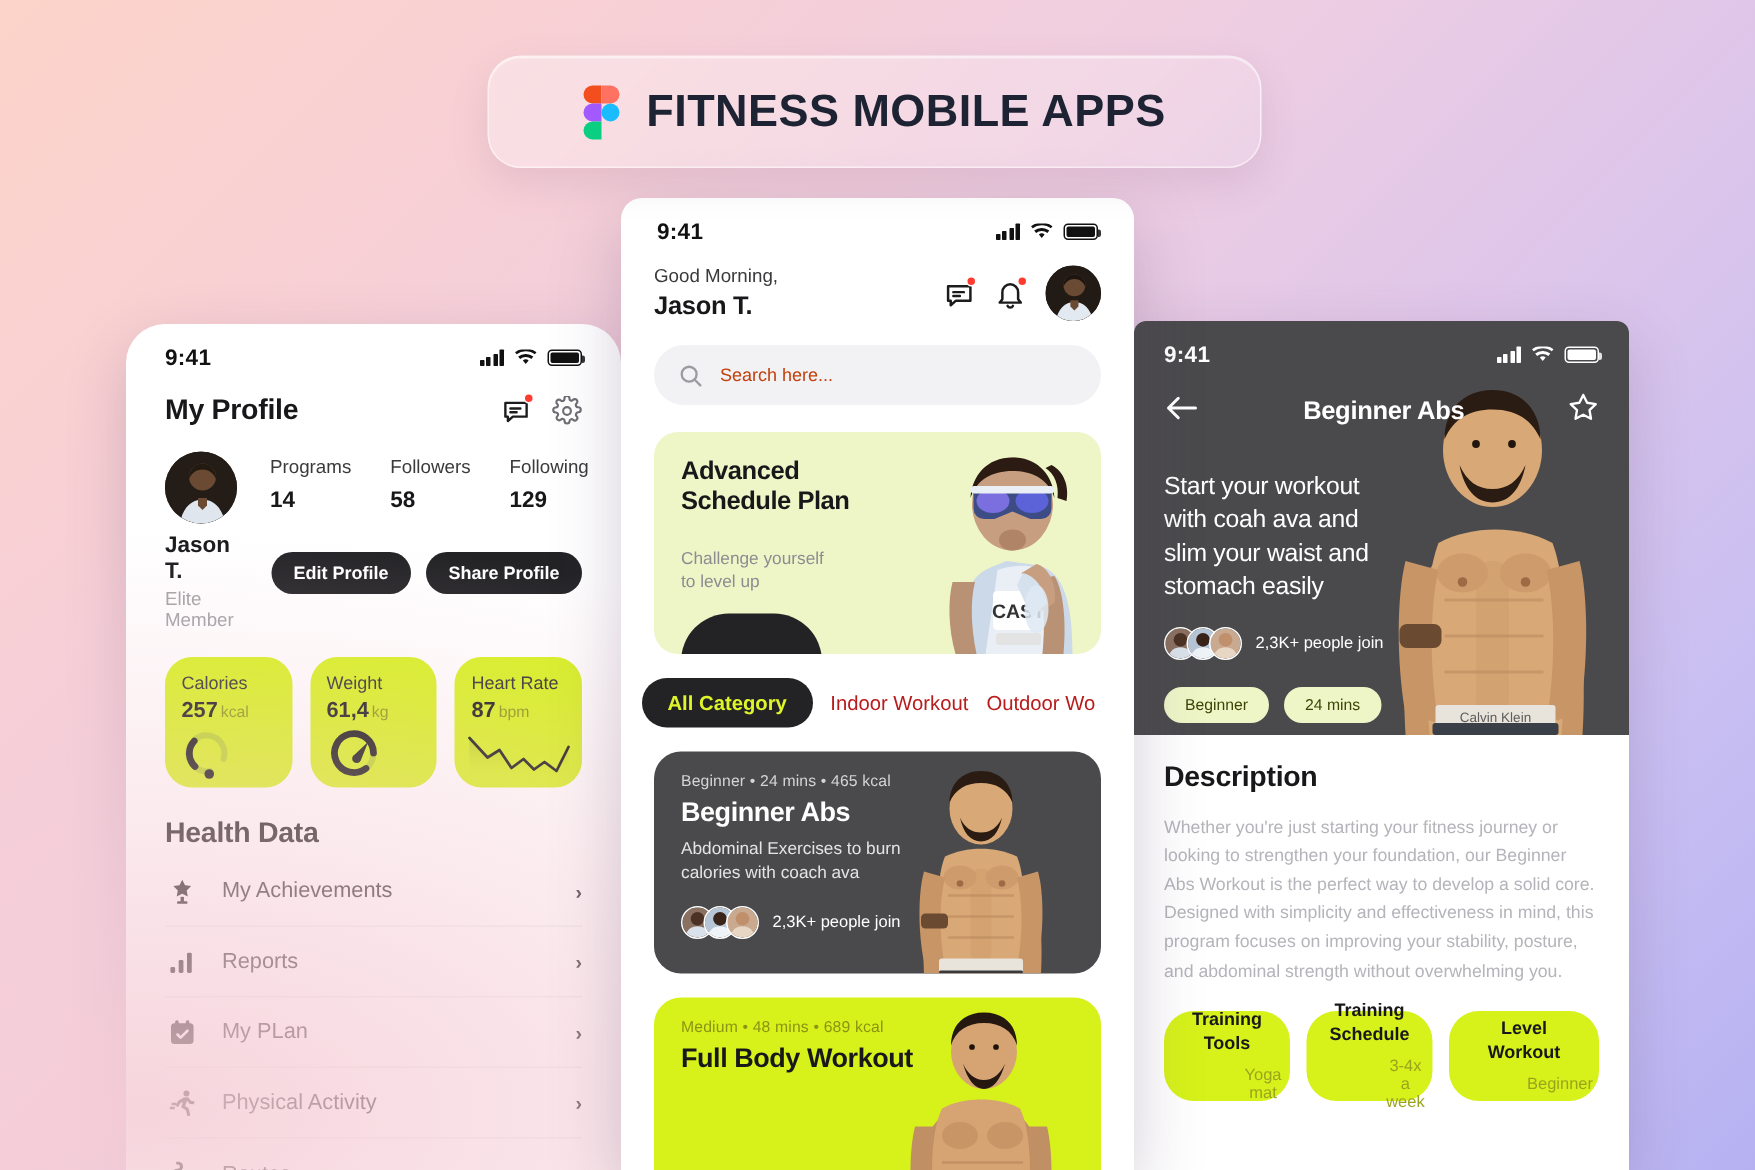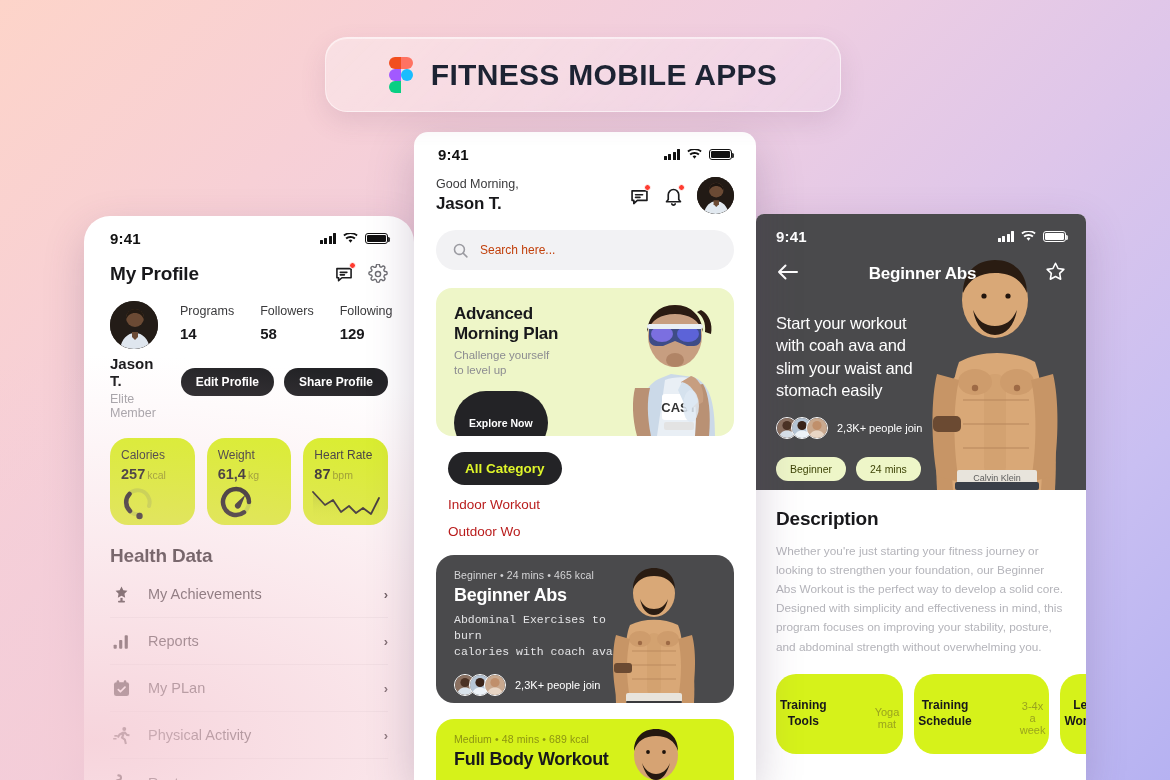--- a/index.html
+++ b/index.html
@@ -142,46 +142,46 @@
     display:flex; align-items:center; padding:0 16px; gap:11px;
   }
   .search-ph{ font-size:12px; color:#c2410c; }
 
   .banner{
     margin:18px 22px 0; background:#EEF6C8; border-radius:16px;
     height:148px; position:relative; overflow:hidden;
   }
   .banner-txt{ padding:16px 0 0 18px; position:relative; z-index:2; width:165px; }
   .banner-h{ font-size:17px; font-weight:bold; line-height:1.2; letter-spacing:-.3px; color:#18181B; }
-  .banner-s{ font-size:11.5px; color:#8C8C91; margin-top:3px; line-height:1.35; }
+  .banner-s{ font-size:11.5px; color:#8C8C91; margin-top:21px; line-height:1.35; }
   .banner-btn{
     margin-top:12px; display:inline-block; background:#232326; color:#fff;
     border-radius:999px; font-size:10.5px; font-weight:600; padding:26px 15px; border:none;
   }
   .banner-img{ position:absolute; right:0; bottom:0; width:155px; height:148px; z-index:1; }
 
-  .tabs{ display:flex; align-items:flex-start; gap:12px; padding:16px 34px 0;flex-direction:column; }
+  .tabs{ display:flex; align-items:center; gap:12px; padding:16px 14px 0; }
   .tab{ font-size:13.5px; color:#b91c1c; white-space:nowrap; }
   .tab.active{
     background:#232326; color:#DFF52A; font-weight:bold;
     border-radius:999px; padding:9px 17px; font-size:13.5px;
   }
 
   .wcard{ margin:16px 22px 0; border-radius:18px; height:148px; position:relative; overflow:hidden; }
   .wcard.dark{ background:#4A4A4C; }
   .wcard.lime{ background:#D6F21A; }
   .wcard-body{ padding:14px 0 0 18px; position:relative; z-index:2; width:200px; }
   .wmeta{ font-size:10.5px; letter-spacing:.1px; }
   .wcard.dark .wmeta{ color:#D4D4D6; }
   .wcard.lime .wmeta{ color:#8C9413; }
   .wtitle{ font-size:18px; font-weight:bold; margin-top:4px; letter-spacing:-.3px; }
   .wcard.dark .wtitle{ color:#fff; }
   .wcard.lime .wtitle{ color:#18181B; }
   .wdesc{ font-size:11.5px; line-height:1.4; margin-top:6px; }
-  .wcard.dark .wdesc{ color:#E4E4E6;font-family:Liberation Mono, monospace; }
+  .wcard.dark .wdesc{ color:#E4E4E6; }
   .wcard.lime .wdesc{ color:#8C9413; }
   .joiners{ display:flex; align-items:center; gap:9px; margin-top:14px; }
   .facepile{ display:flex; }
   .facepile .fc{ width:22px; height:22px; border-radius:50%; border:1.8px solid #fff; margin-left:-7px; overflow:hidden; }
   .facepile .fc:first-child{ margin-left:0; }
   .joiners-txt{ font-size:11px; }
   .wcard.dark .joiners-txt{ color:#fff; }
   .wcard-img{ position:absolute; right:-4px; bottom:0; width:168px; height:148px; z-index:1; }
 
   
@@ -194,22 +194,22 @@
   .rp-hero-h{ font-size:16.5px; line-height:1.35; color:#fff; letter-spacing:-.2px; }
   .chips{ display:flex; gap:10px; margin-top:18px; }
   .chip{ background:#EEF6C8; color:#3E4406; font-size:10.5px; border-radius:999px; padding:6px 14px; white-space:nowrap; }
   .rp-hero-img{ position:absolute; right:-14px; bottom:0; width:215px; height:252px; z-index:2; }
 
   .rp-body{ padding:18px 20px 0; }
   .rp-h2{ font-size:19px; font-weight:bold; letter-spacing:-.2px; }
   .rp-p{ font-size:11.8px; line-height:1.62; color:#B4B4BA; margin-top:12px; }
   .infocards{ display:flex; gap:11px; margin-top:17px; }
   .infocard{
-    flex:1; background:#D6F21A; border-radius:20px; height:80px;
-    display:flex; align-items:center; justify-content:center; padding:8px 4px;
+    flex:1; background:#D6F21A; border-radius:20px; height:60px;
+    display:flex; flex-direction:column; align-items:center; justify-content:center; padding:8px 4px;
   }
   .infocard-t{ font-size:12px; font-weight:bold; color:#18181B; text-align:center; line-height:1.3; }
   .infocard-s{ font-size:11px; color:#9AA41E; margin-top:8px; text-align:center;margin-left:48px; }
 </style>
 </head>
 <body>
 
 <div id="stage">
 
   <div class="title-pill">
@@ -453,21 +453,21 @@
           <circle cx="10.5" cy="10.5" r="7"></circle>
             <path d="M16 16l5 5"></path>
         </svg>
         <span class="search-ph">Search here...</span>
       </div>
 
       <div class="banner">
         <div class="banner-txt">
           <div class="banner-h">
             <span>Advanced</span><br>
-            <span>Morning Plan</span>
+            <span>Schedule Plan</span>
           </div>
           <div class="banner-s">
             <span>Challenge yourself</span><br>
             <span>to level up</span>
           </div>
           <button class="banner-btn">Explore Now</button>
         </div>
         <svg class="banner-img" viewBox="0 0 155 148" preserveAspectRatio="xMidYMax meet">
           <g>
             <path d="M60 148c0-34 6-52 22-58l10-4 22 3c16 5 22 24 22 59z" fill="#CBD9E8"></path>

